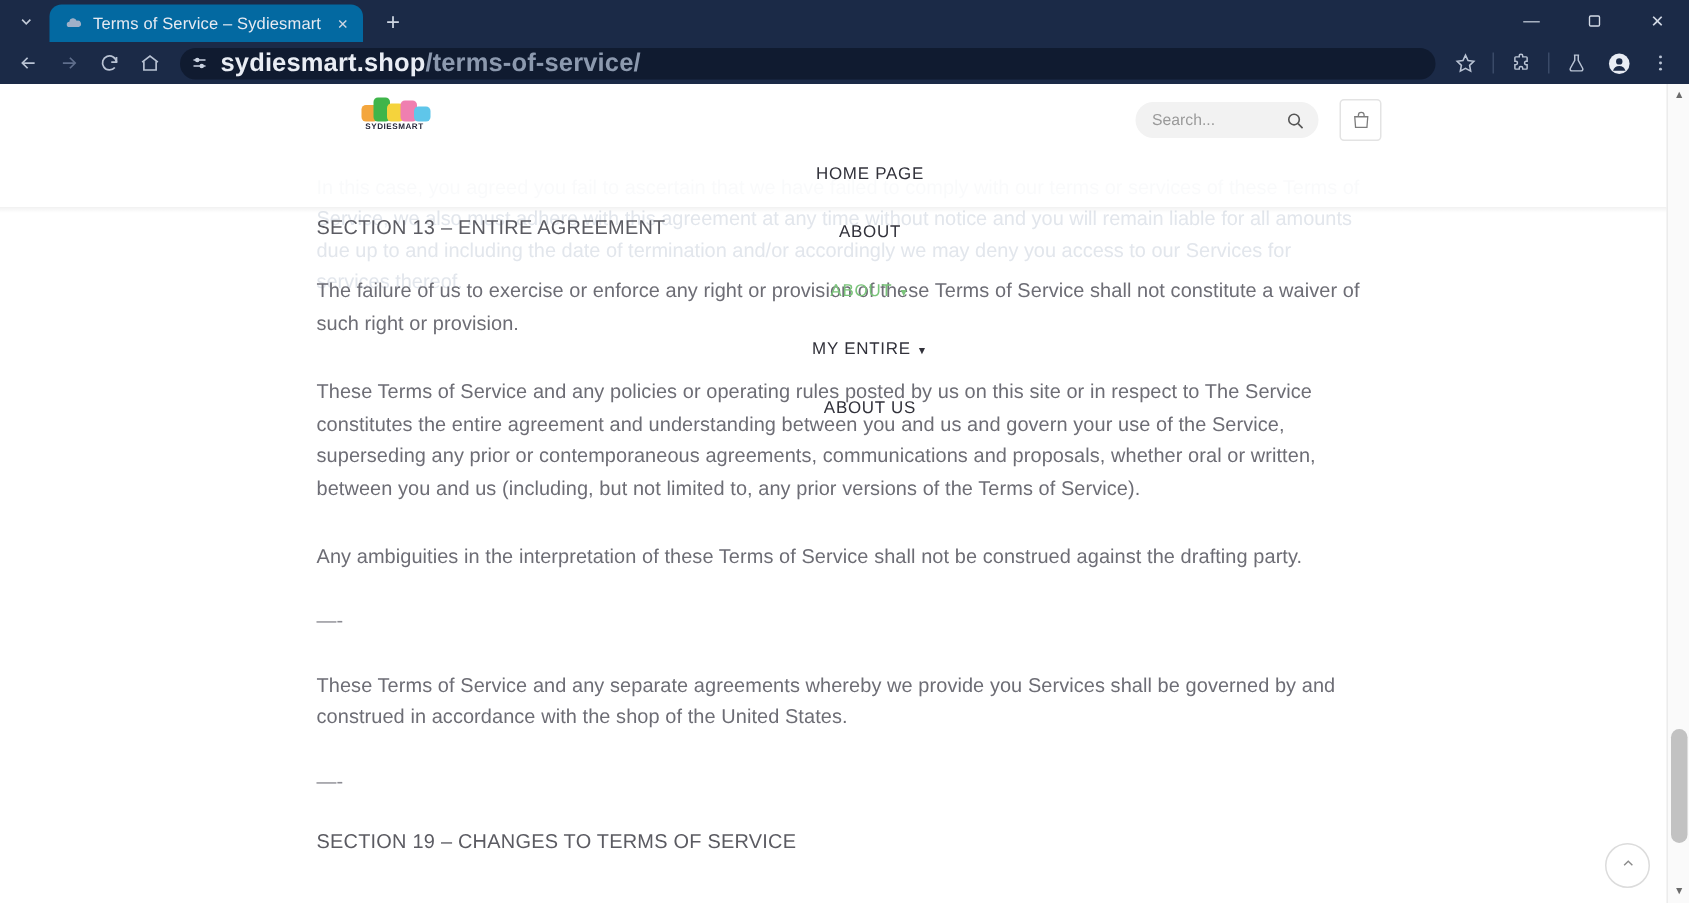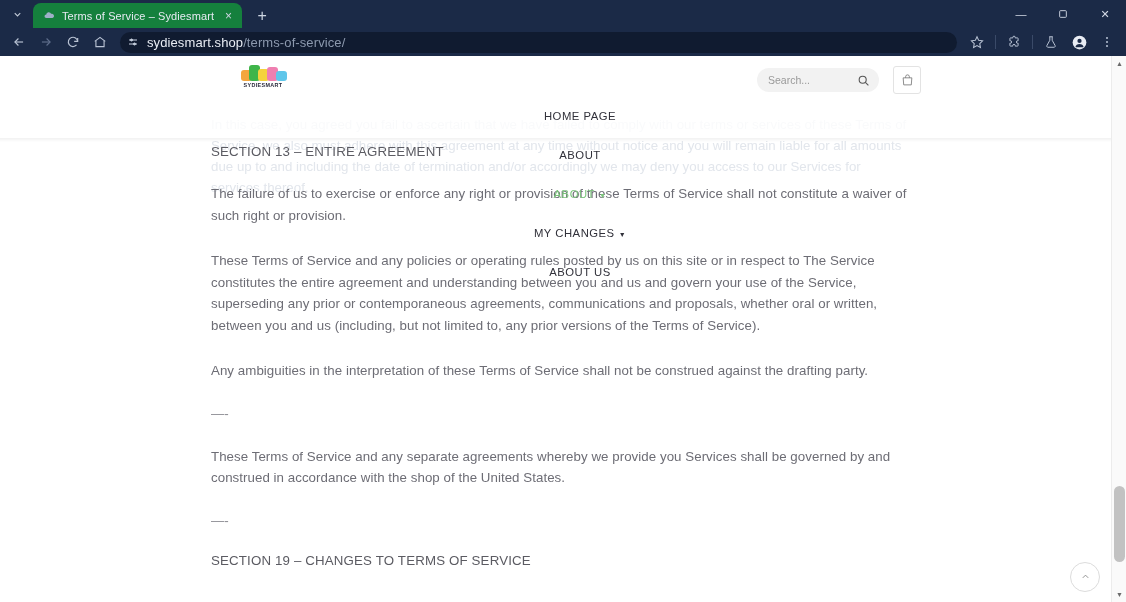--- a/index.html
+++ b/index.html
@@ -26,21 +26,21 @@
     display: flex; align-items: center; justify-content: center;
     color: #c3cbd8;
     border-radius: 4px;
     margin-bottom: 1px;
     flex: 0 0 auto;
   }
   .tab {
     height: 25px;
     min-width: 160px;
     max-width: 230px;
-    background: #15803d;
+    background: #0369a1;
     border-radius: 8px 8px 0 0;
     display: flex;
     align-items: center;
     padding: 0 6px 0 9px;
     gap: 7px;
     margin-left: 3px;
   }
   .tab-favicon {
     width: 13px; height: 13px;
     flex: 0 0 auto;
@@ -113,24 +113,25 @@
     gap: 7px;
     overflow: hidden;
   }
   .omni-lock {
     width: 15px; height: 15px;
     display: flex; align-items: center; justify-content: center;
     flex: 0 0 auto;
     color: #c9d2e0;
   }
   .omni-url {
-    font-size: 13px;
+    font-size: 17px;
     color: #e9edf4;
     white-space: nowrap;
     letter-spacing: .1px;
+    font-weight: bold;
   }
   .omni-url .path { color: #8c99ae; }
   .tb-right { display: flex; align-items: center; gap: 2px; flex: 0 0 auto; }
   .tb-sep { width: 1px; height: 14px; background: #3a4a68; margin: 0 3px; }
 
   
   .viewport {
     position: absolute;
     top: 56px; left: 0;
     width: 1126px; height: 546px;
@@ -482,21 +483,21 @@
             <span>HOME PAGE</span>
           </div>
           <div class="nav-item">
             <span>ABOUT</span>
           </div>
           <div class="nav-item active">
             <span>ABOUT</span>
             <span class="chev">▼</span>
           </div>
           <div class="nav-item">
-            <span>MY CHANGES</span>
+            <span>MY ENTIRE</span>
             <span class="chev">▼</span>
           </div>
           <div class="nav-item">
             <span>ABOUT US</span>
           </div>
         </div>
 
       </div>
     </div>
     <div class="header-shadow"></div>

